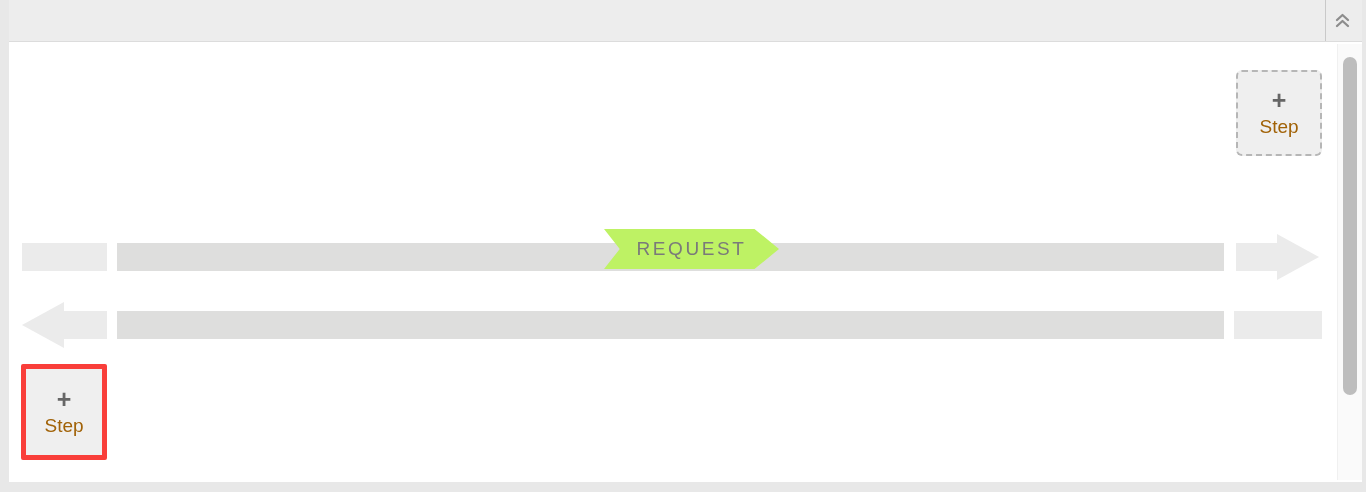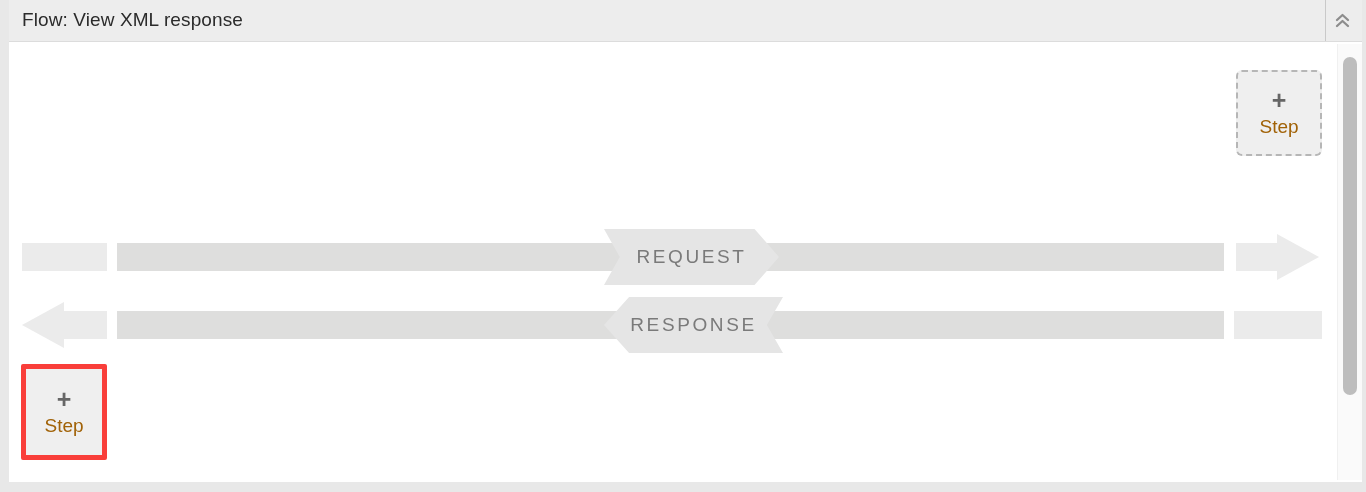--- a/index.html
+++ b/index.html
@@ -158,22 +158,22 @@
     border-left: 42px solid #ebebeb;
   }
   .arrowhead.left {
     border-right: 42px solid #ebebeb;
   }
 
   
   .banner {
     position: absolute;
     top: -14px;
-    height: 56px;
-    background: #e5e5e5;
+    height: 40px;
+    background: #bef264;
     display: flex;
     align-items: center;
     justify-content: center;
   }
   .banner-text {
     font-size: 19px;
     letter-spacing: 2.6px;
     color: #7a7a7a;
     white-space: nowrap;
   }
@@ -213,21 +213,20 @@
 </head>
 <body>
 
 <div class="flow-panel">
 
   <div class="frame-left"></div>
   <div class="frame-right"></div>
   <div class="frame-bottom"></div>
 
   <div class="flow-header">
-    <div class="flow-title">Flow: View XML response</div>
     <div class="collapse-btn">
       <span>
         <svg width="17" height="18" viewBox="0 0 17 18">
           <path d="M3 8 L8.5 3 L14 8" fill="none" stroke="#8d8d8d" stroke-width="2.3" stroke-linecap="round" stroke-linejoin="round"></path>
           <path d="M3 14 L8.5 9 L14 14" fill="none" stroke="#8d8d8d" stroke-width="2.3" stroke-linecap="round" stroke-linejoin="round"></path>
         </svg>
       </span>
     </div>
   </div>
 
@@ -246,23 +245,20 @@
       <div class="banner request">
         <span class="banner-text">REQUEST</span>
       </div>
     </div>
 
     <div class="flow-row" style="left:13px; top:269px; width:1300px;">
       <div class="arrowhead left" style="left:0px;"></div>
       <div class="seg seg-light" style="left:41px; width:44px;"></div>
       <div class="seg seg-dark" style="left:95px; width:1107px;"></div>
       <div class="seg seg-light" style="left:1212px; width:88px;"></div>
-      <div class="banner response">
-        <span class="banner-text">RESPONSE</span>
-      </div>
     </div>
 
     <div class="step-btn bottom-left">
       <span class="step-plus">+</span>
       <span class="step-label">Step</span>
     </div>
 
   </div>
 
   <div class="scrollbar-track">

